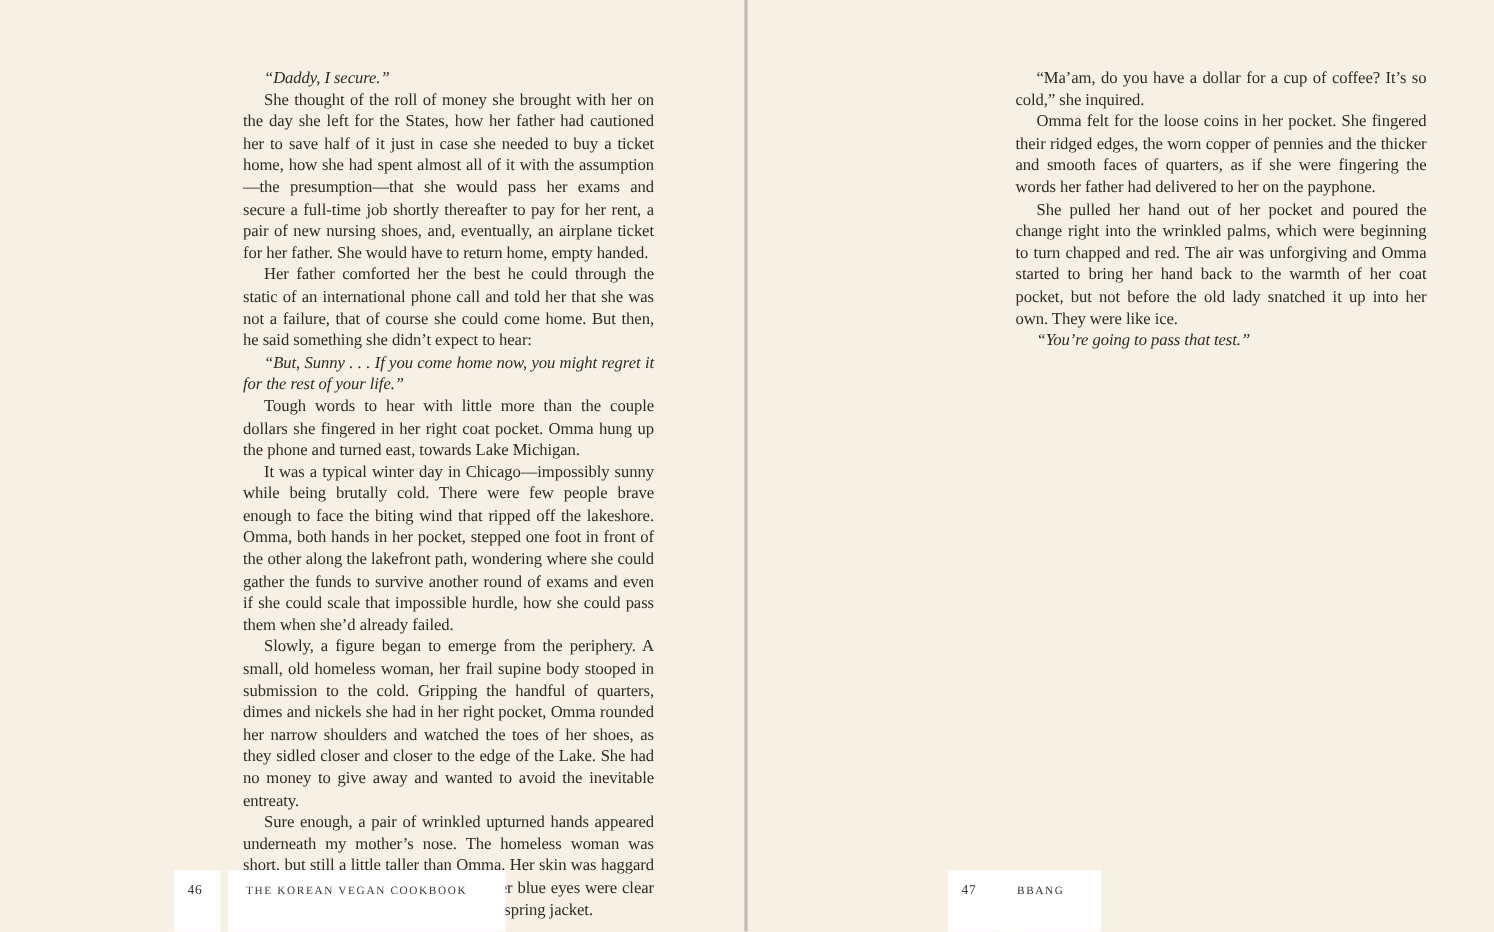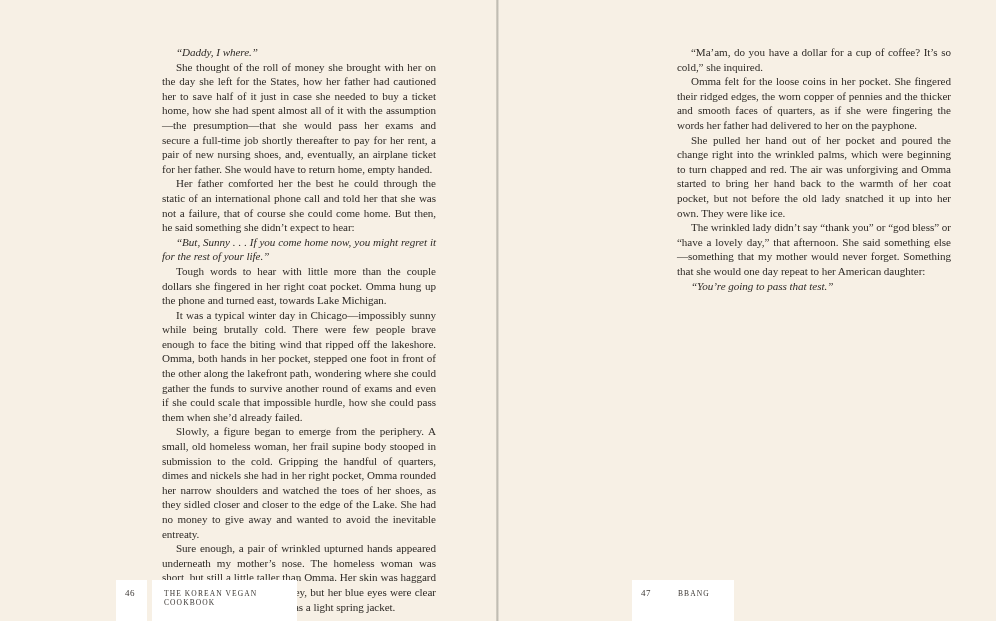--- a/index.html
+++ b/index.html
@@ -34,33 +34,33 @@
     .footer-box {
       position: absolute; top: 580px; height: 41px;
       background: #ffffff;
       font-size: 7.5px;
       letter-spacing: 1.1px;
       color: #3a3632;
     }
     .footer-box span { position: absolute; top: 9px; }
     .lf-num { left: 116px; width: 31px; }
     .lf-num span { left: 9px; font-size: 9px; letter-spacing: 0.5px; top: 8px; font-family: Liberation Serif, serif; }
-    .lf-title { left: 152px; width: 145px; }
+    .lf-title { left: 152px; width: 145px; padding-left: 40px; }
     .lf-title span { left: 12px; }
     .rf-num { left: 133px; width: 52px; }
     .rf-num span { left: 9px; font-size: 9px; letter-spacing: 0.5px; top: 8px; }
     .rf-title { left: 167px; width: 68px; }
     .rf-title span { left: 12px; }
   </style>
 </head>
 <body>
 
 <div class="page page-left">
   <div class="text-block left-text">
-    <p class="italic">“Daddy, I where.”</p>
+    <p class="italic">“Daddy, I secure.”</p>
     <p>She thought of the roll of money she brought with her on the day she left for the States, how her father had cautioned her to save half of it just in case she needed to buy a ticket home, how she had spent almost all of it with the assumption—the presumption—that she would pass her exams and secure a full-time job shortly thereafter to pay for her rent, a pair of new nursing shoes, and, eventually, an airplane ticket for her father. She would have to return home, empty handed.</p>
     <p>Her father comforted her the best he could through the static of an international phone call and told her that she was not a failure, that of course she could come home. But then, he said something she didn’t expect to hear:</p>
     <p class="italic">“But, Sunny . . . If you come home now, you might regret it for the rest of your life.”</p>
     <p>Tough words to hear with little more than the couple dollars she fingered in her right coat pocket. Omma hung up the phone and turned east, towards Lake Michigan.</p>
     <p>It was a typical winter day in Chicago—impossibly sunny while being brutally cold. There were few people brave enough to face the biting wind that ripped off the lakeshore. Omma, both hands in her pocket, stepped one foot in front of the other along the lakefront path, wondering where she could gather the funds to survive another round of exams and even if she could scale that impossible hurdle, how she could pass them when she’d already failed.</p>
     <p>Slowly, a figure began to emerge from the periphery. A small, old homeless woman, her frail supine body stooped in submission to the cold. Gripping the handful of quarters, dimes and nickels she had in her right pocket, Omma rounded her narrow shoulders and watched the toes of her shoes, as they sidled closer and closer to the edge of the Lake. She had no money to give away and wanted to avoid the inevitable entreaty.</p>
     <p>Sure enough, a pair of wrinkled upturned hands appeared underneath my mother’s nose. The homeless woman was short, but still a little taller than Omma. Her skin was haggard and her hair was gritty and grey, but her blue eyes were clear and probing. All she had on was a light spring jacket.</p>
   </div>
   <div class="footer-box lf-num">
     <span>46</span>
@@ -70,21 +70,20 @@
   </div>
 </div>
 
 <div class="spine"></div>
 
 <div class="page page-right">
   <div class="text-block right-text">
     <p>“Ma’am, do you have a dollar for a cup of coffee? It’s so cold,” she inquired.</p>
     <p>Omma felt for the loose coins in her pocket. She fingered their ridged edges, the worn copper of pennies and the thicker and smooth faces of quarters, as if she were fingering the words her father had delivered to her on the payphone.</p>
     <p>She pulled her hand out of her pocket and poured the change right into the wrinkled palms, which were beginning to turn chapped and red. The air was unforgiving and Omma started to bring her hand back to the warmth of her coat pocket, but not before the old lady snatched it up into her own. They were like ice.</p>
-    <p>The wrinkled lady didn’t say “thank you” or “god bless” or “have a lovely day,” that afternoon. She said something else—something that my mother would never forget. Something that she would one day repeat to her American daughter:</p>
     <p class="italic">“You’re going to pass that test.”</p>
   </div>
   <div class="footer-box rf-num">
     <span>47</span>
   </div>
   <div class="footer-box rf-title">
     <span>BBANG</span>
   </div>
 </div>
 

